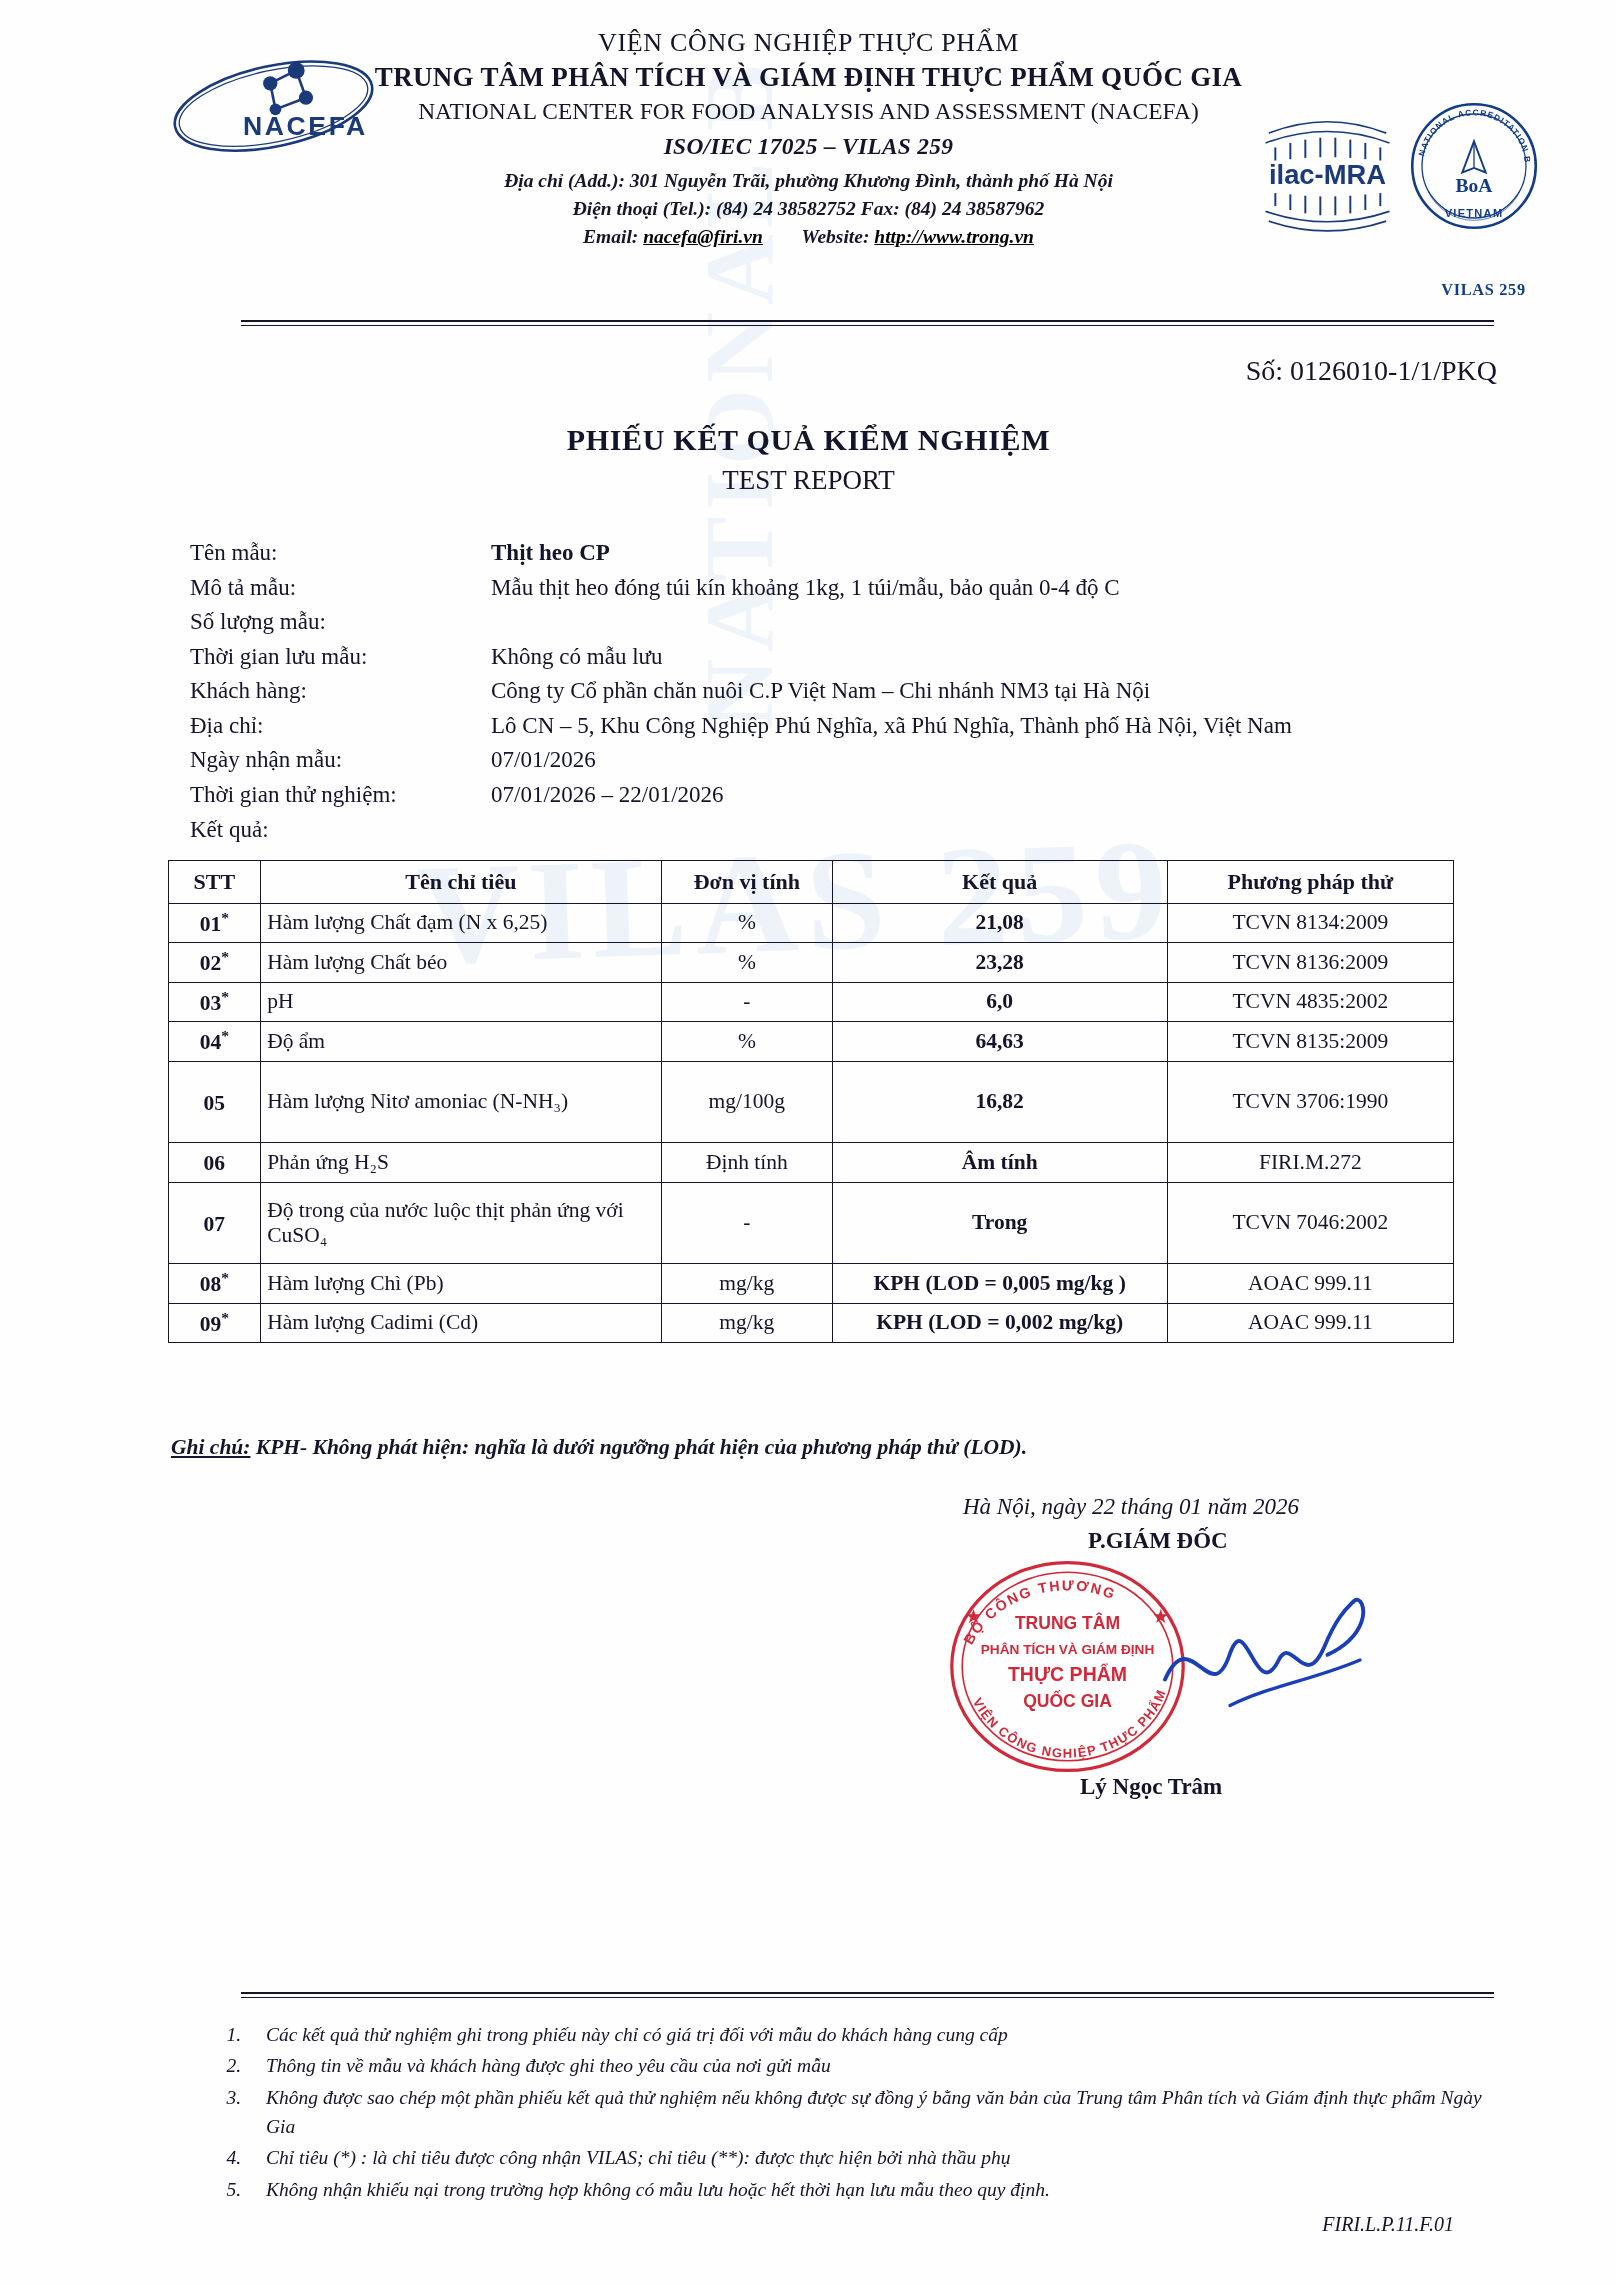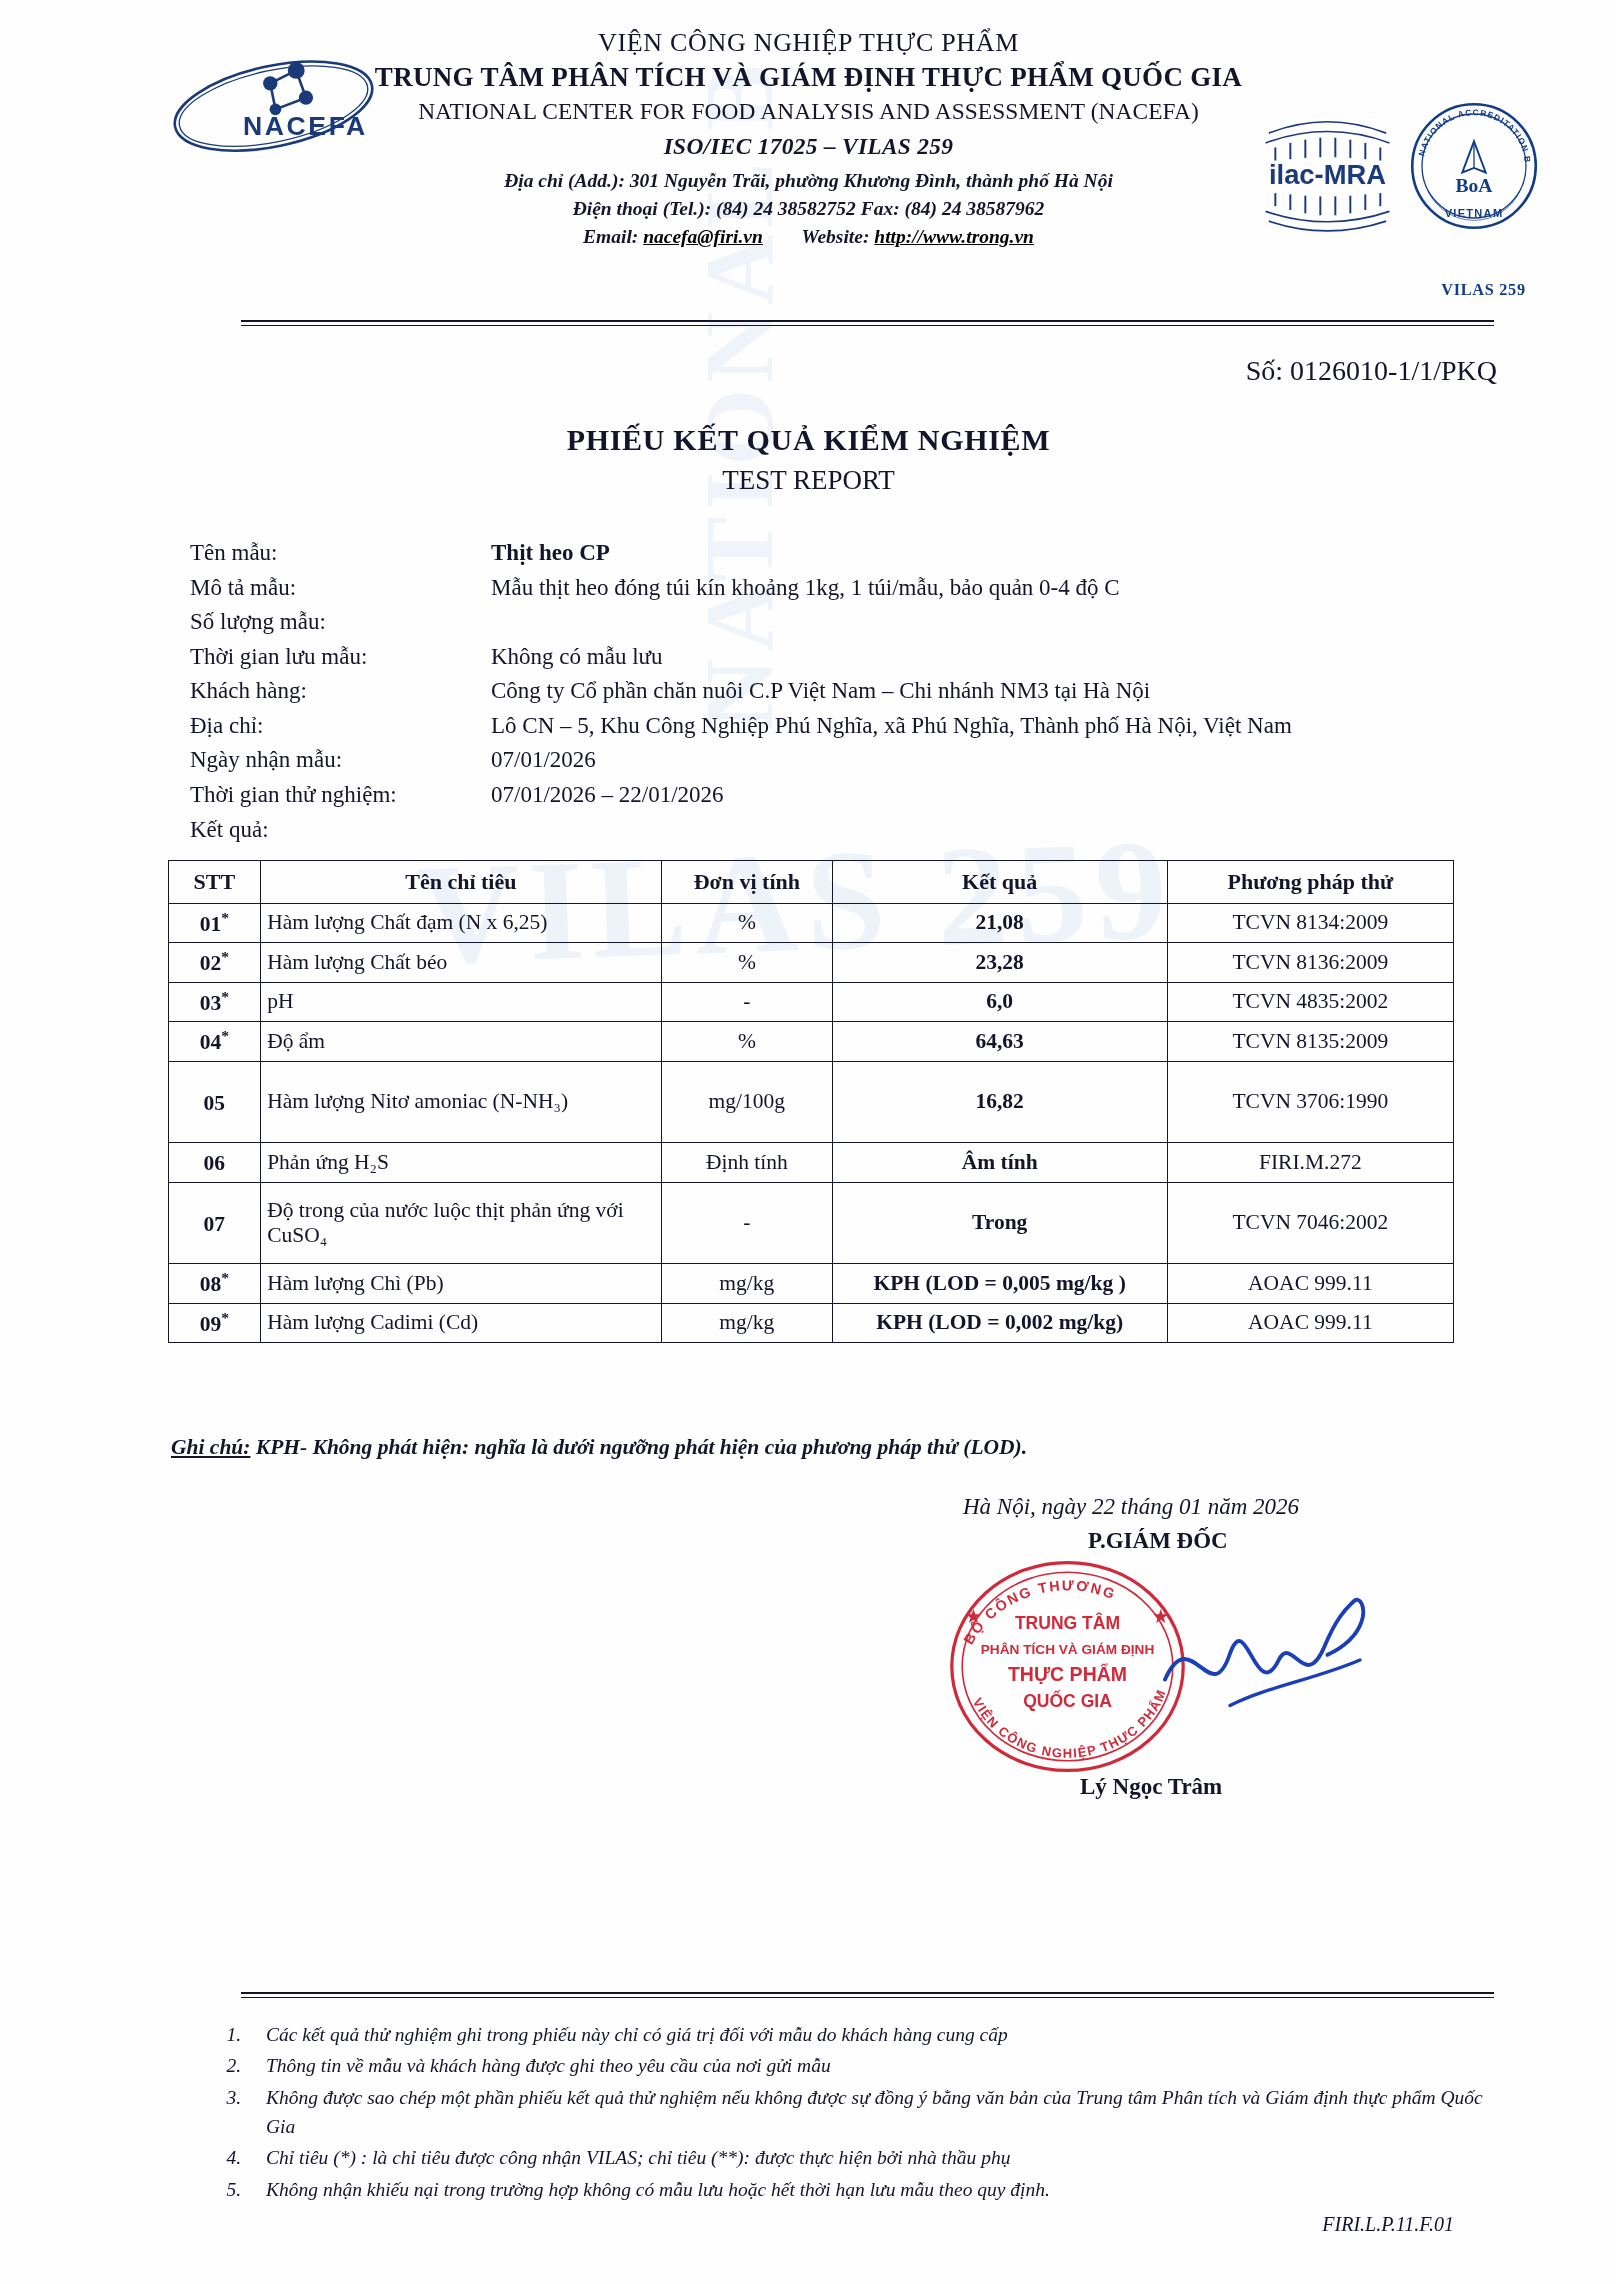--- a/index.html
+++ b/index.html
@@ -480,21 +480,21 @@
     <div class="foot-item">
       <div class="foot-num">1.</div>
       <div class="foot-txt">Các kết quả thử nghiệm ghi trong phiếu này chỉ có giá trị đối với mẫu do khách hàng cung cấp</div>
     </div>
     <div class="foot-item">
       <div class="foot-num">2.</div>
       <div class="foot-txt">Thông tin về mẫu và khách hàng được ghi theo yêu cầu của nơi gửi mẫu</div>
     </div>
     <div class="foot-item">
       <div class="foot-num">3.</div>
-      <div class="foot-txt">Không được sao chép một phần phiếu kết quả thử nghiệm nếu không được sự đồng ý bằng văn bản của Trung tâm Phân tích và Giám định thực phẩm Quốc Gia</div>
+      <div class="foot-txt">Không được sao chép một phần phiếu kết quả thử nghiệm nếu không được sự đồng ý bằng văn bản của Trung tâm Phân tích và Giám định thực phẩm Ngày Gia</div>
     </div>
     <div class="foot-item">
       <div class="foot-num">4.</div>
       <div class="foot-txt">Chỉ tiêu (*) : là chỉ tiêu được công nhận VILAS; chỉ tiêu (**): được thực hiện bởi nhà thầu phụ</div>
     </div>
     <div class="foot-item">
       <div class="foot-num">5.</div>
       <div class="foot-txt">Không nhận khiếu nại trong trường hợp không có mẫu lưu hoặc hết thời hạn lưu mẫu theo quy định.</div>
     </div>
   </div>

